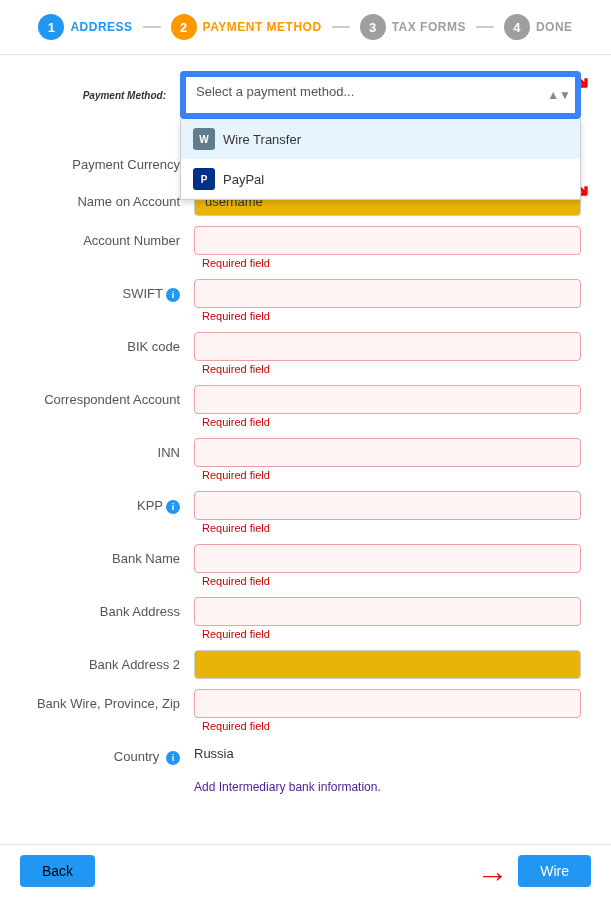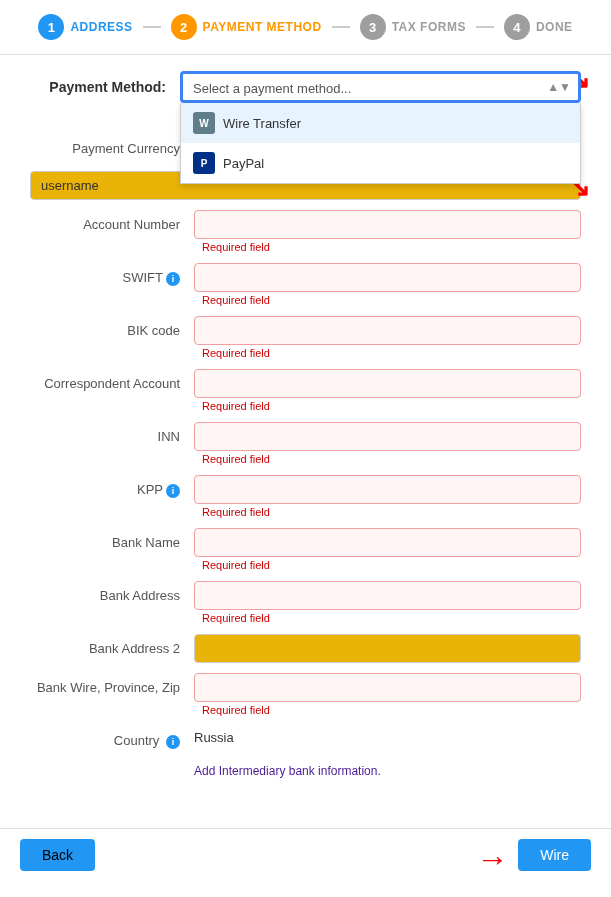--- a/index.html
+++ b/index.html
@@ -64,33 +64,34 @@
     }
 
     
     .pm-row {
       display: flex;
       align-items: center;
       margin-bottom: 6px;
     }
     .pm-label {
       font-weight: bold;
-      font-size: 14px;
+      font-size: 10px;
       width: 150px;
       text-align: right;
       padding-right: 14px;
+      font-style: italic;
     }
     .pm-select-wrap {
       position: relative;
       flex: 1;
     }
     .pm-select {
       width: 100%;
-      padding: 7px 30px 4px 10px;
-      border: 3px solid #3b82f6;
+      padding: 7px 30px 14px 10px;
+      border: 6px solid #3b82f6;
       border-radius: 4px;
       font-size: 13px;
       color: #555;
       appearance: none;
       background: #fff;
     }
     .pm-select-arrow {
       position: absolute;
       right: 10px;
       top: 50%;
@@ -379,20 +380,21 @@
         <div class="radio-inner"></div>
       </div>
       <span>USD</span>
 
       <span style="color:red; font-size:22px; font-weight:900; margin-left:8px;">←</span>
     </div>
   </div>
 
   <div id="form-fields">
       <div class="form-row">
+        <span class="form-row-label">Name on Account</span>
         <div class="form-row-field"><input type="text" class="form-input normal-bg" value="username" style=""></div>
       </div>
       <div class="form-row">
         <span class="form-row-label">Account Number</span>
         <div class="form-row-field"><input type="text" class="form-input" style=""><div class="required-field">Required field</div></div>
       </div>
       <div class="form-row">
         <span class="form-row-label">SWIFT<span class="info-icon">i</span></span>
         <div class="form-row-field"><input type="text" class="form-input" style=""><div class="required-field">Required field</div></div>
       </div>

